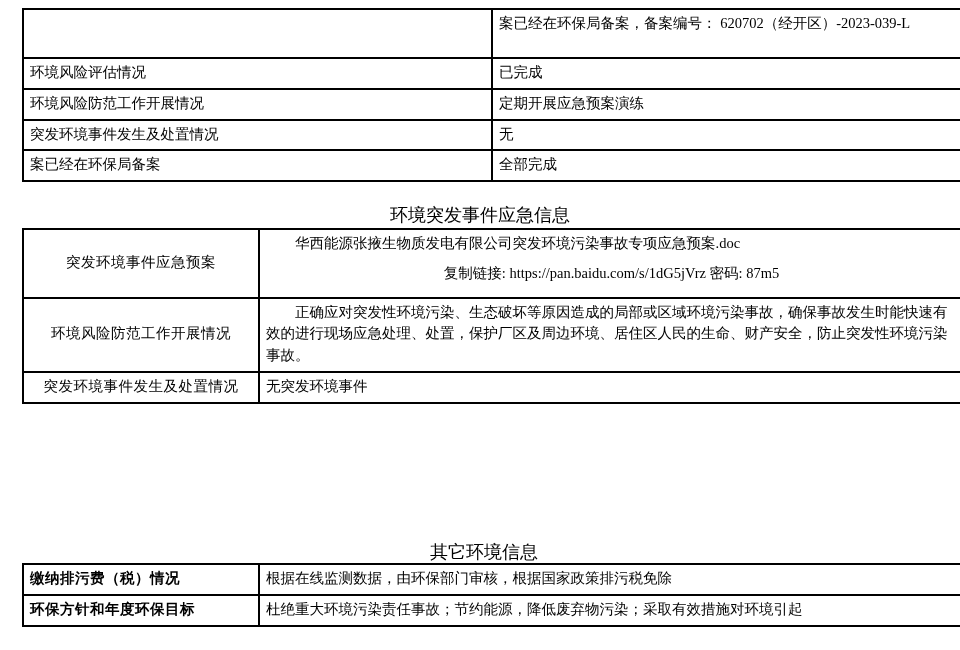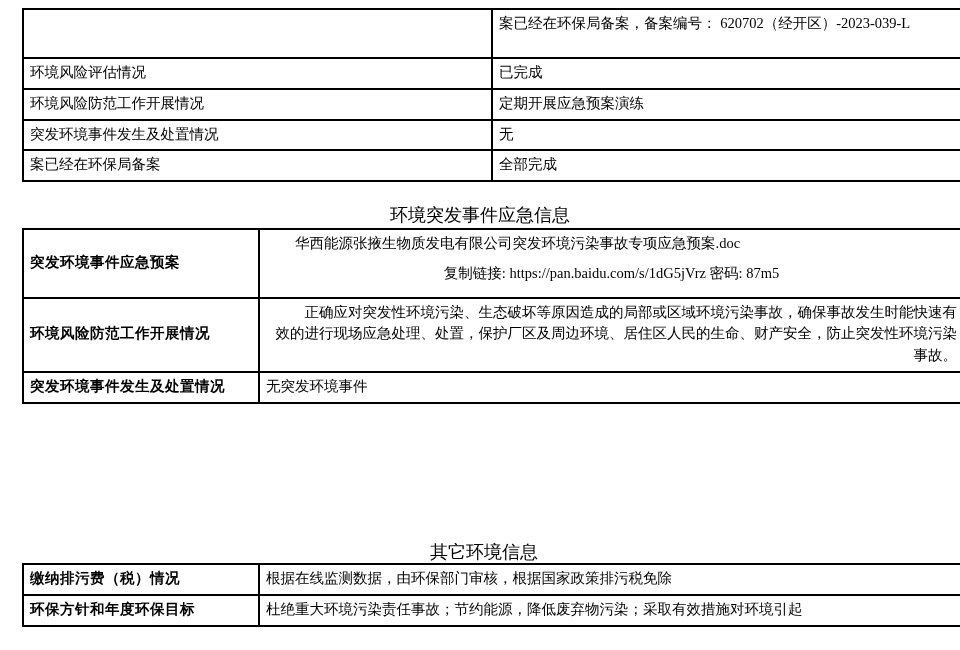--- a/index.html
+++ b/index.html
@@ -65,33 +65,32 @@
     left: 0;
     width: 960px;
   }
   #table2 {
     position: absolute;
     top: 228px;
     left: 0;
   }
   #table2 td.label {
     width: 222px;
-    font-weight: bold;
+    font-weight: normal;
     letter-spacing: 0.5px;
-    text-align: left;
+    text-align: center;
     vertical-align: middle;
     margin-left: 24px;
   }
   #table2 td.value {
     width: 691px;
   }
   #table2 .para {
     text-indent: 2em;
     margin: 0;
-    text-align: right;
   }
   #table2 .doc-line {
     margin: 0;
     text-indent: 2em;
   }
   #table2 .link-line {
     margin: 8px;
     font-family: "Liberation Serif", serif;
     text-align: center;
   }

